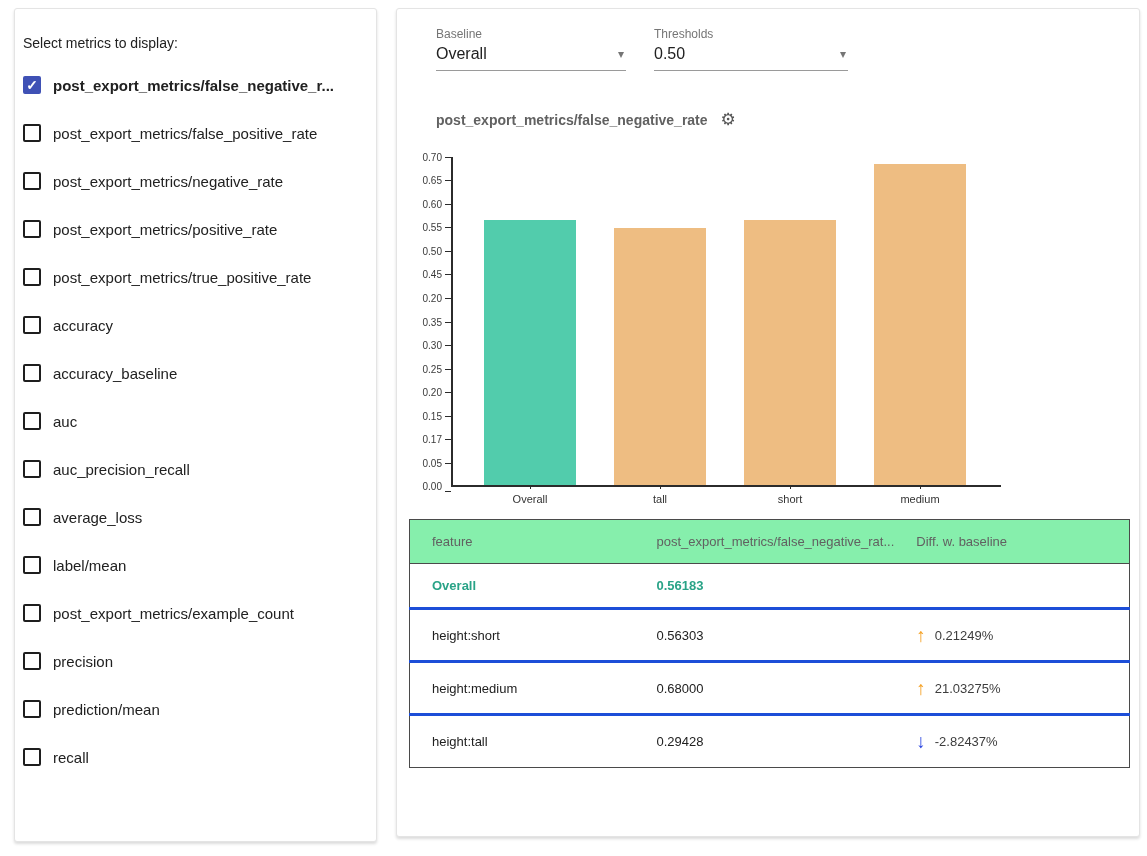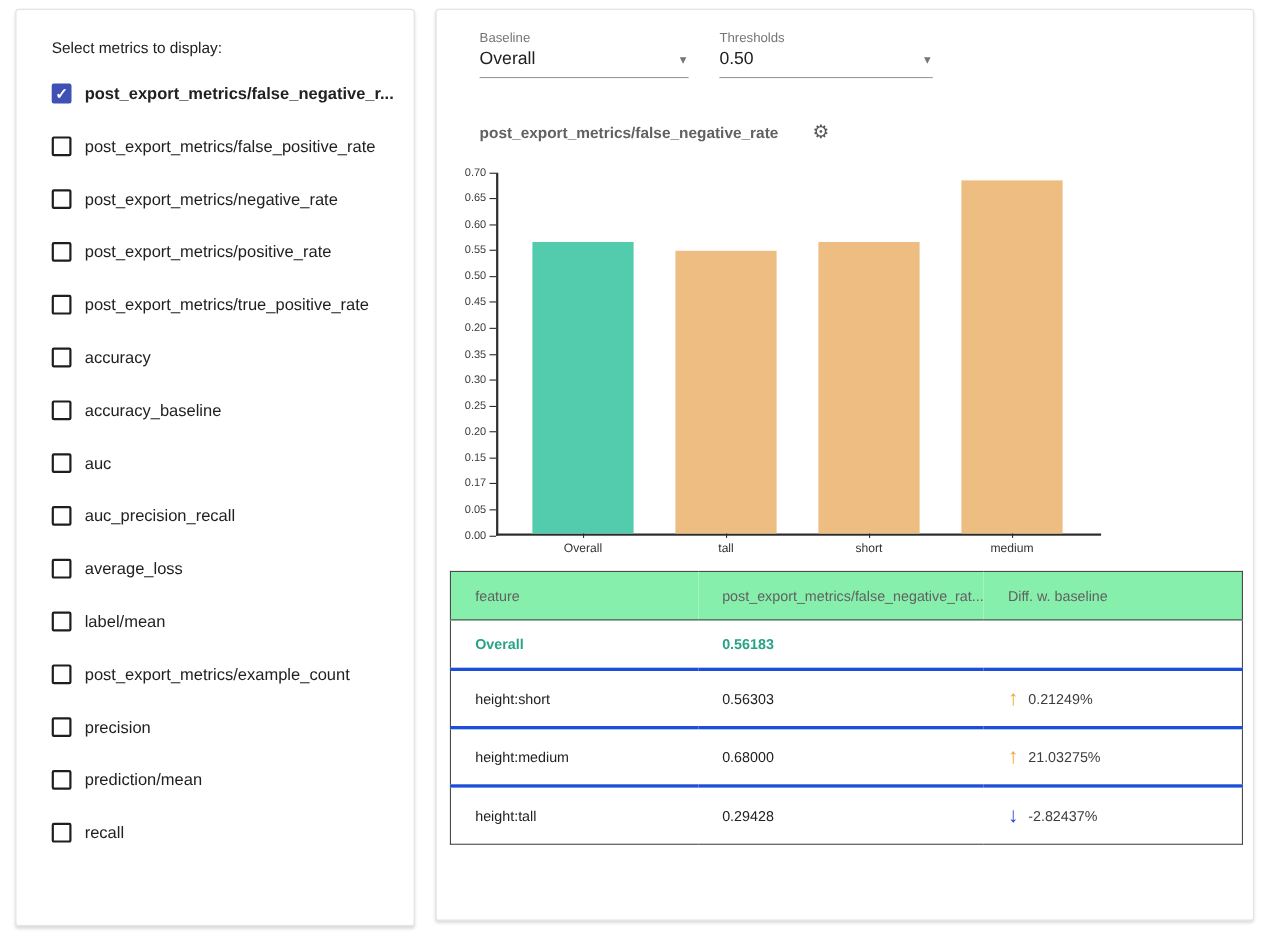--- a/index.html
+++ b/index.html
@@ -11,21 +11,21 @@
     overflow: hidden;
   }
   .card {
     position: absolute;
     background: #fff;
     border: 1px solid #e4e4e4;
     border-radius: 3px;
     box-shadow: 0 2px 3px rgba(0,0,0,0.14);
   }
   
-  #left-card { left: 14px; top: 8px; width: 363px; height: 834px; padding: 26px 18px 0 32px; }
+  #left-card { left: 14px; top: 8px; width: 363px; height: 834px; padding: 26px 18px 0 8px; }
   .sidebar-title { font-size: 14px; color: #212121; margin-bottom: 10px; }
   .metric-item { height: 48px; display: flex; align-items: center; cursor: pointer; }
   .checkbox {
     width: 18px; height: 18px; flex: none;
     border: 2px solid #1e1e1e; border-radius: 2px;
     display: flex; align-items: center; justify-content: center;
     font-size: 14px; font-weight: bold; color: #fff; line-height: 1;
     background: #fff;
   }
   .checkbox.checked { background: #3f51b5; border-color: #3f51b5; }
@@ -39,21 +39,21 @@
   .select-field { position: relative; border-bottom: 1px solid #9a9a9a; padding-bottom: 7px; cursor: pointer; }
   .select-field.baseline { width: 190px; }
   .select-field.thresholds { width: 194px; }
   .select-label { font-size: 12px; color: #757575; }
   .select-value { font-size: 16px; color: #212121; margin-top: 4px; }
   .select-arrow {
     position: absolute; right: 2px; bottom: 10px;
     font-size: 12px; color: #757575; line-height: 1;
   }
 
-  .chart-title-row { position: absolute; left: 39px; top: 102px; display: flex; align-items: center; gap: 31px; }
+  .chart-title-row { position: absolute; left: 39px; top: 102px; display: flex; align-items: center; gap: 13px; }
   .chart-title { font-size: 14px; font-weight: bold; color: #616161; }
   .gear { font-size: 17px; color: #555; cursor: pointer; line-height: 1; }
 
   
   .chart { position: absolute; left: 0; top: 148px; width: 744px; height: 360px; }
   .y-axis { position: absolute; left: 0; top: 0; width: 54px; height: 330px; }
   .ytick { position: absolute; right: 0; height: 10px; display: flex; align-items: center; gap: 3px; }
   .ylab { font-size: 10px; color: #3a3a3a; }
   .ydash { width: 6px; height: 1px; background: #2b2b2b; }
   .plot {
@@ -171,21 +171,21 @@
     </div>
   </div>
 
   <div class="chart-title-row">
     <span class="chart-title">post_export_metrics/false_negative_rate</span>
     <span class="gear">⚙</span>
   </div>
 
   <div class="chart">
     <div class="y-axis">
-        <div class="ytick" style="bottom: -5px;">
+        <div class="ytick" style="bottom: -5px; align-items: flex-end;">
           <span class="ylab">0.00</span>
           <span class="ydash"></span>
         </div>
         <div class="ytick" style="bottom: 18.5714px;">
           <span class="ylab">0.05</span>
           <span class="ydash"></span>
         </div>
         <div class="ytick" style="bottom: 42.1429px;">
           <span class="ylab">0.17</span>
           <span class="ydash"></span>

